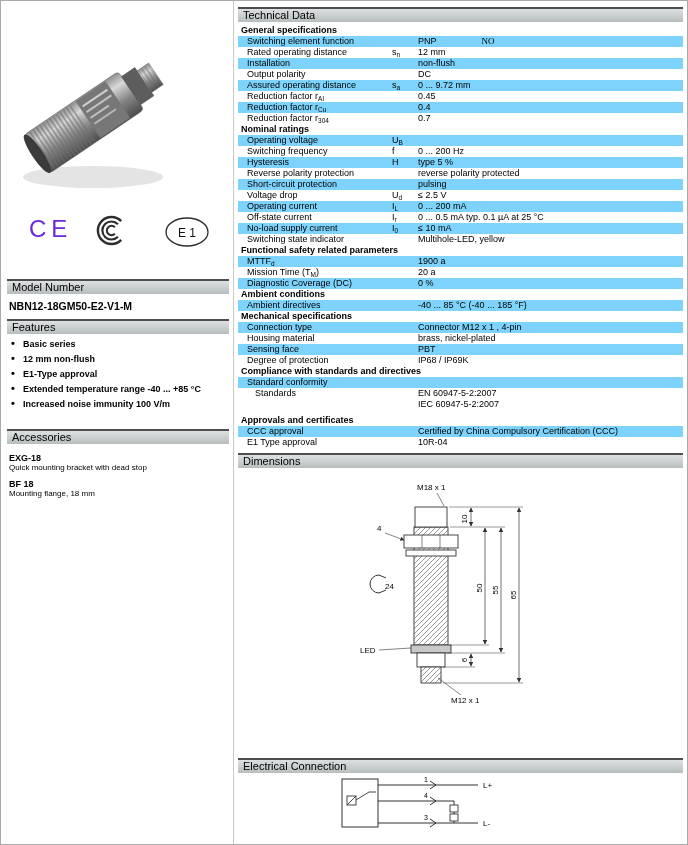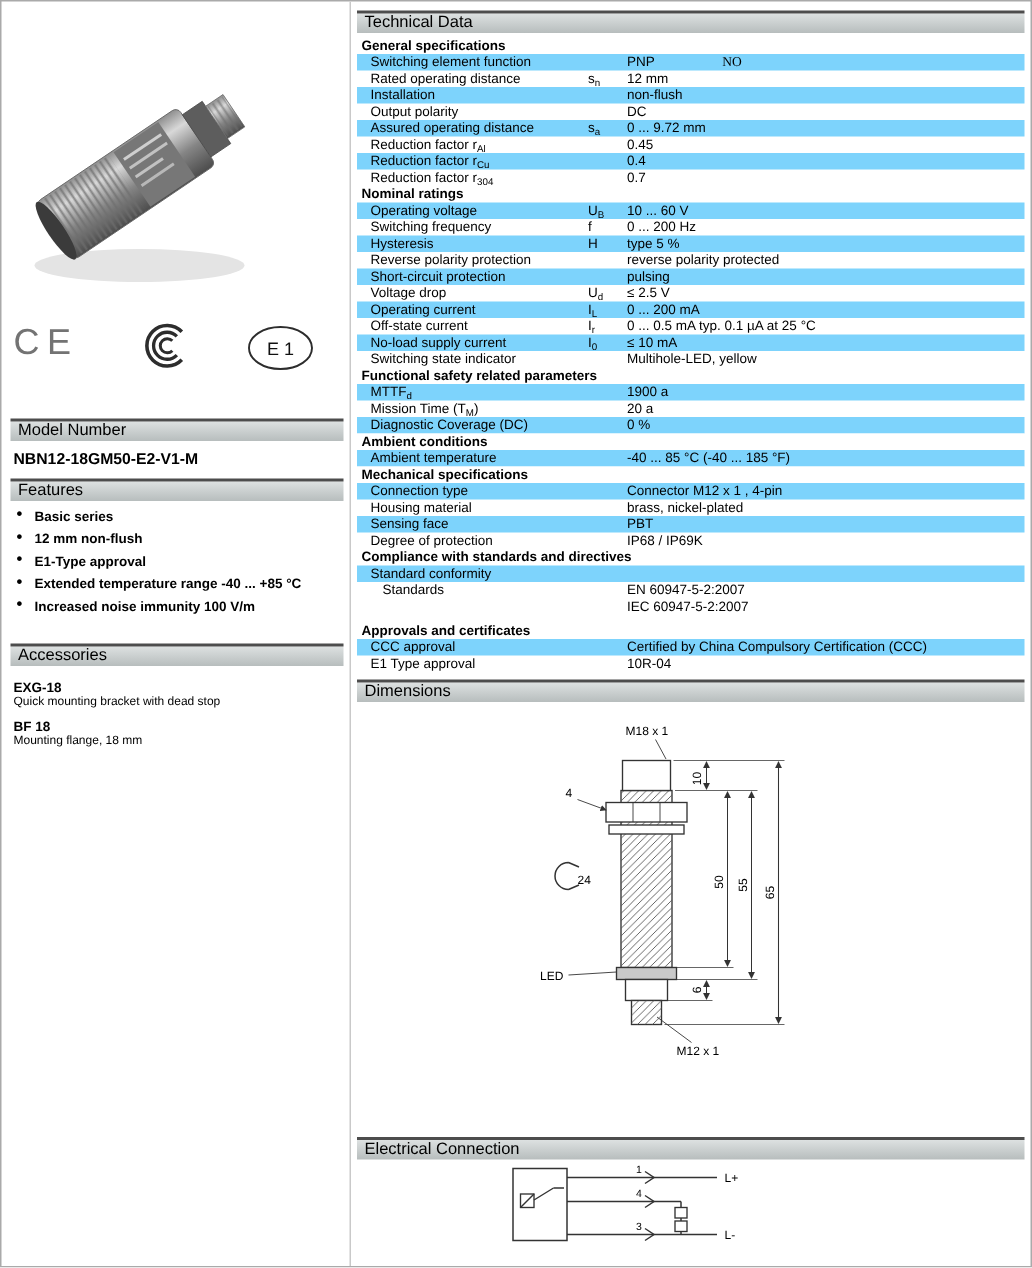--- a/index.html
+++ b/index.html
@@ -7,21 +7,21 @@
   body { font-family:"Liberation Sans", sans-serif; color:#000; }
   #page { position:relative; width:688px; height:845px; background:#fff; border:1px solid #aaa; overflow:hidden; }
   .col-divider { position:absolute; left:232px; top:0; width:1px; height:845px; background:#c9c9c9; }
 
   .bar { position:absolute; height:15px; background:linear-gradient(180deg,#dde1e1 0%,#b7bdbd 100%);
          border-top:2px solid #4d4d4d; font-weight:normal; font-size:11px; line-height:13px; padding-left:5px; }
 
   
   .photo { position:absolute; left:8px; top:10px; width:180px; height:198px; }
   .marks { position:absolute; left:6px; top:210px; width:222px; height:46px; }
-  .ce { position:absolute; left:2px; top:4px; font-size:24px; letter-spacing:5px; color:#737373; }
+  .ce { position:absolute; left:22px; top:4px; font-size:24px; letter-spacing:5px; color:#6d28d9; }
   .ccc { position:absolute; left:82px; top:2px; }
   .e1 { position:absolute; left:156px; top:4px; }
   .model-number { position:absolute; left:8px; top:299px; font-size:10.5px; font-weight:bold; }
   .features { position:absolute; left:10px; top:338px; width:196px; list-style:none; }
   .features li { position:relative; padding-left:12px; font-size:9px; font-weight:bold; line-height:11px; margin-bottom:4px; }
   .features li::before { content:"\2022"; position:absolute; left:0; top:-1px; font-size:11px; }
   .accessories { position:absolute; left:8px; top:446px; width:212px; }
   .acc-name { font-size:9px; font-weight:bold; margin-top:6px; }
   .acc-desc { font-size:8px; line-height:10px; }
 
@@ -152,21 +152,20 @@
       </div>
       <div class="trow">
         <div class="cell label">Reduction factor r<sub>304</sub></div>
         <div class="cell sym"></div>
         <div class="cell value">0.7</div>
       </div>
       <div class="section-header">Nominal ratings</div>
       <div class="trow shaded">
         <div class="cell label">Operating voltage</div>
         <div class="cell sym">U<sub>B</sub></div>
-        <div class="cell value">10 ... 60 V</div>
       </div>
       <div class="trow">
         <div class="cell label">Switching frequency</div>
         <div class="cell sym">f</div>
         <div class="cell value">0 ... 200 Hz</div>
       </div>
       <div class="trow shaded">
         <div class="cell label">Hysteresis</div>
         <div class="cell sym">H</div>
         <div class="cell value">type 5 %</div>
@@ -217,21 +216,21 @@
         <div class="cell sym"></div>
         <div class="cell value">20 a</div>
       </div>
       <div class="trow shaded">
         <div class="cell label">Diagnostic Coverage (DC)</div>
         <div class="cell sym"></div>
         <div class="cell value">0 %</div>
       </div>
       <div class="section-header">Ambient conditions</div>
       <div class="trow shaded">
-        <div class="cell label">Ambient temperature</div>
+        <div class="cell label">Ambient directives</div>
         <div class="cell sym"></div>
         <div class="cell value">-40 ... 85 °C (-40 ... 185 °F)</div>
       </div>
       <div class="section-header">Mechanical specifications</div>
       <div class="trow shaded">
         <div class="cell label">Connection type</div>
         <div class="cell sym"></div>
         <div class="cell value">Connector M12 x 1 , 4-pin</div>
       </div>
       <div class="trow">

